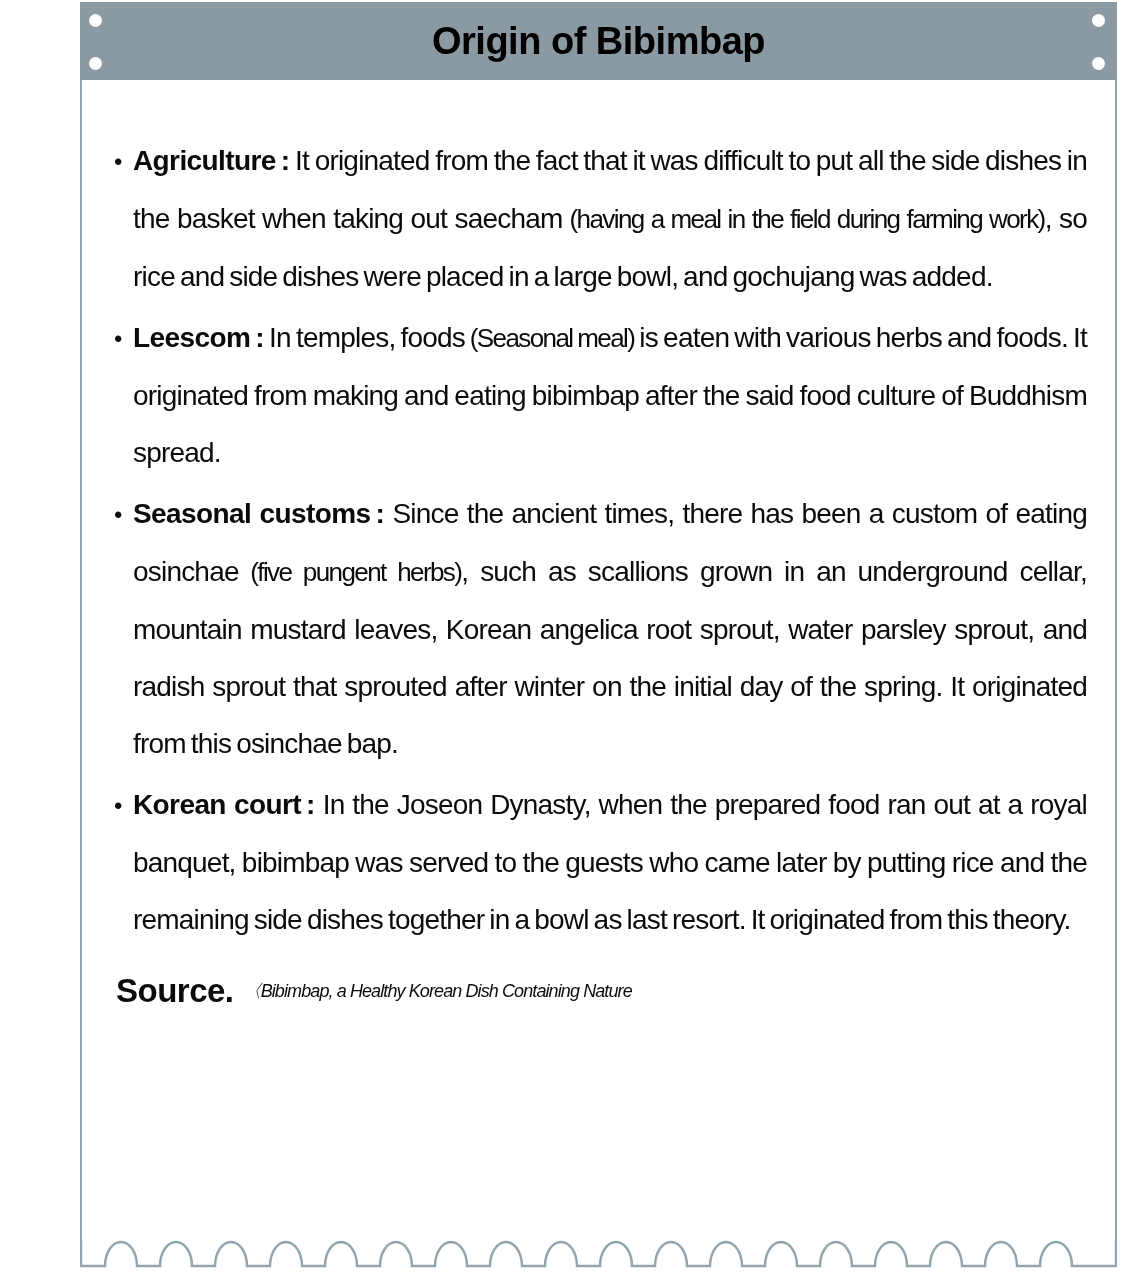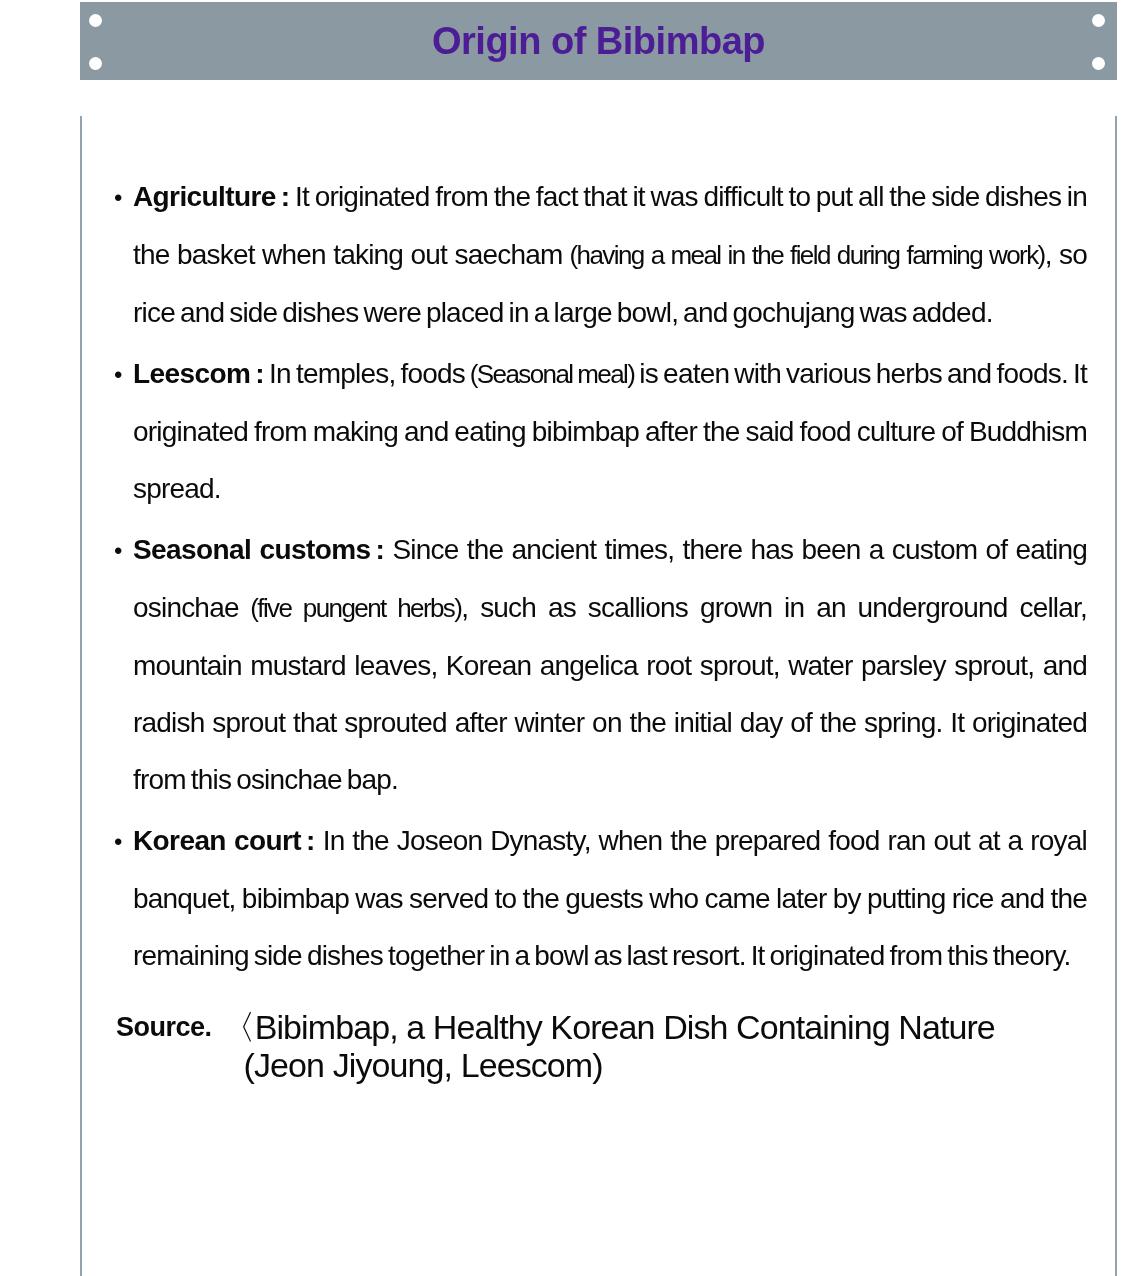--- a/index.html
+++ b/index.html
@@ -9,53 +9,52 @@
     overflow:hidden;
   }
   .card { position:relative; margin:2px 0 0 80px; width:1037px; height:1272px; }
 
   
   .card-header {
     position:relative; height:78px; background:#8a99a2;
     display:flex; align-items:center; justify-content:center;
   }
   .page-title {
-    color:#4c1d95; font-size:38px; font-weight:bold; letter-spacing:-0.5px;
+    color:#000000; font-size:38px; font-weight:bold; letter-spacing:-0.5px;
   }
   .dot {
     position:absolute; width:13px; height:13px; border-radius:50%; background:#ffffff;
   }
   .dot.l1 { left:9px;  top:12px; }
   .dot.l2 { left:9px;  top:55px; }
   .dot.r1 { right:12px; top:12px; }
   .dot.r2 { right:12px; top:55px; }
 
   
   .content {
     box-sizing:border-box; height:1160px;
     border-left:2px solid #92a5ae; border-right:2px solid #92a5ae;
     padding:52px 28px 0 32px;
-    margin-top:36px;
   }
   .bullet {
     margin:0 0 4px 0; color:#0b0b0b;
     font-size:28px; line-height:57px;
     letter-spacing:-0.8px; word-spacing:-2px;
     text-align:justify; padding-left:19px; text-indent:-19px;
   }
   .marker { display:inline-block; width:19px; text-indent:0; font-size:24px; }
   .lead   { font-weight:bold; letter-spacing:-0.6px; }
   .cond   { font-size:26px; letter-spacing:-1.6px; word-spacing:-1px; }
 
   .source { display:flex; margin-top:24px; color:#0b0b0b; padding-left:2px; }
   .source-label {
-    font-weight:bold; font-size:27px; line-height:38px;
+    font-weight:bold; font-size:33px; line-height:38px;
     letter-spacing:-0.5px; margin-right:10px; white-space:nowrap;
   }
-  .source-lines { font-size:34px; line-height:38px; letter-spacing:-0.9px; }
+  .source-lines { font-size:18px; line-height:38px; letter-spacing:-0.9px;font-style:italic; }
   .source-line2 { padding-left:22px; }
 
   .scalloped-edge { display:block; }
 </style>
 </head>
 <body>
 
 <div class="card">
 
   <div class="card-header">
@@ -73,21 +72,20 @@
     <p class="bullet"><span class="marker">•</span><span class="lead">Leescom :</span><span> In temples, foods</span><span class="cond"> (Seasonal meal)</span><span> is eaten with various herbs and foods. It originated from making and eating bibimbap after the said food culture of Buddhism spread.</span></p>
 
     <p class="bullet"><span class="marker">•</span><span class="lead">Seasonal customs :</span><span> Since the ancient times, there has been a custom of eating osinchae</span><span class="cond"> (five pungent herbs)</span><span>, such as scallions grown in an underground cellar, mountain mustard leaves, Korean angelica root sprout, water parsley sprout, and radish sprout that sprouted after winter on the initial day of the spring. It originated from this osinchae bap.</span></p>
 
     <p class="bullet"><span class="marker">•</span><span class="lead">Korean court :</span><span> In the Joseon Dynasty, when the prepared food ran out at a royal banquet, bibimbap was served to the guests who came later by putting rice and the remaining side dishes together in a bowl as last resort. It originated from this theory.</span></p>
 
     <div class="source">
       <span class="source-label">Source.</span>
       <div class="source-lines">
         <div>〈Bibimbap, a Healthy Korean Dish Containing Nature</div>
-        <div class="source-line2">(Jeon Jiyoung, Leescom)</div>
       </div>
     </div>
 
   </div>
 
   <svg class="scalloped-edge" width="1037" height="34" viewBox="0 0 1037 34" xmlns="http://www.w3.org/2000/svg">
     <path d="M1,0 L1,26 L25,26
              a16,24 0 0 1 32,0 l23,0 a16,24 0 0 1 32,0 l23,0
              a16,24 0 0 1 32,0 l23,0 a16,24 0 0 1 32,0 l23,0
              a16,24 0 0 1 32,0 l23,0 a16,24 0 0 1 32,0 l23,0

